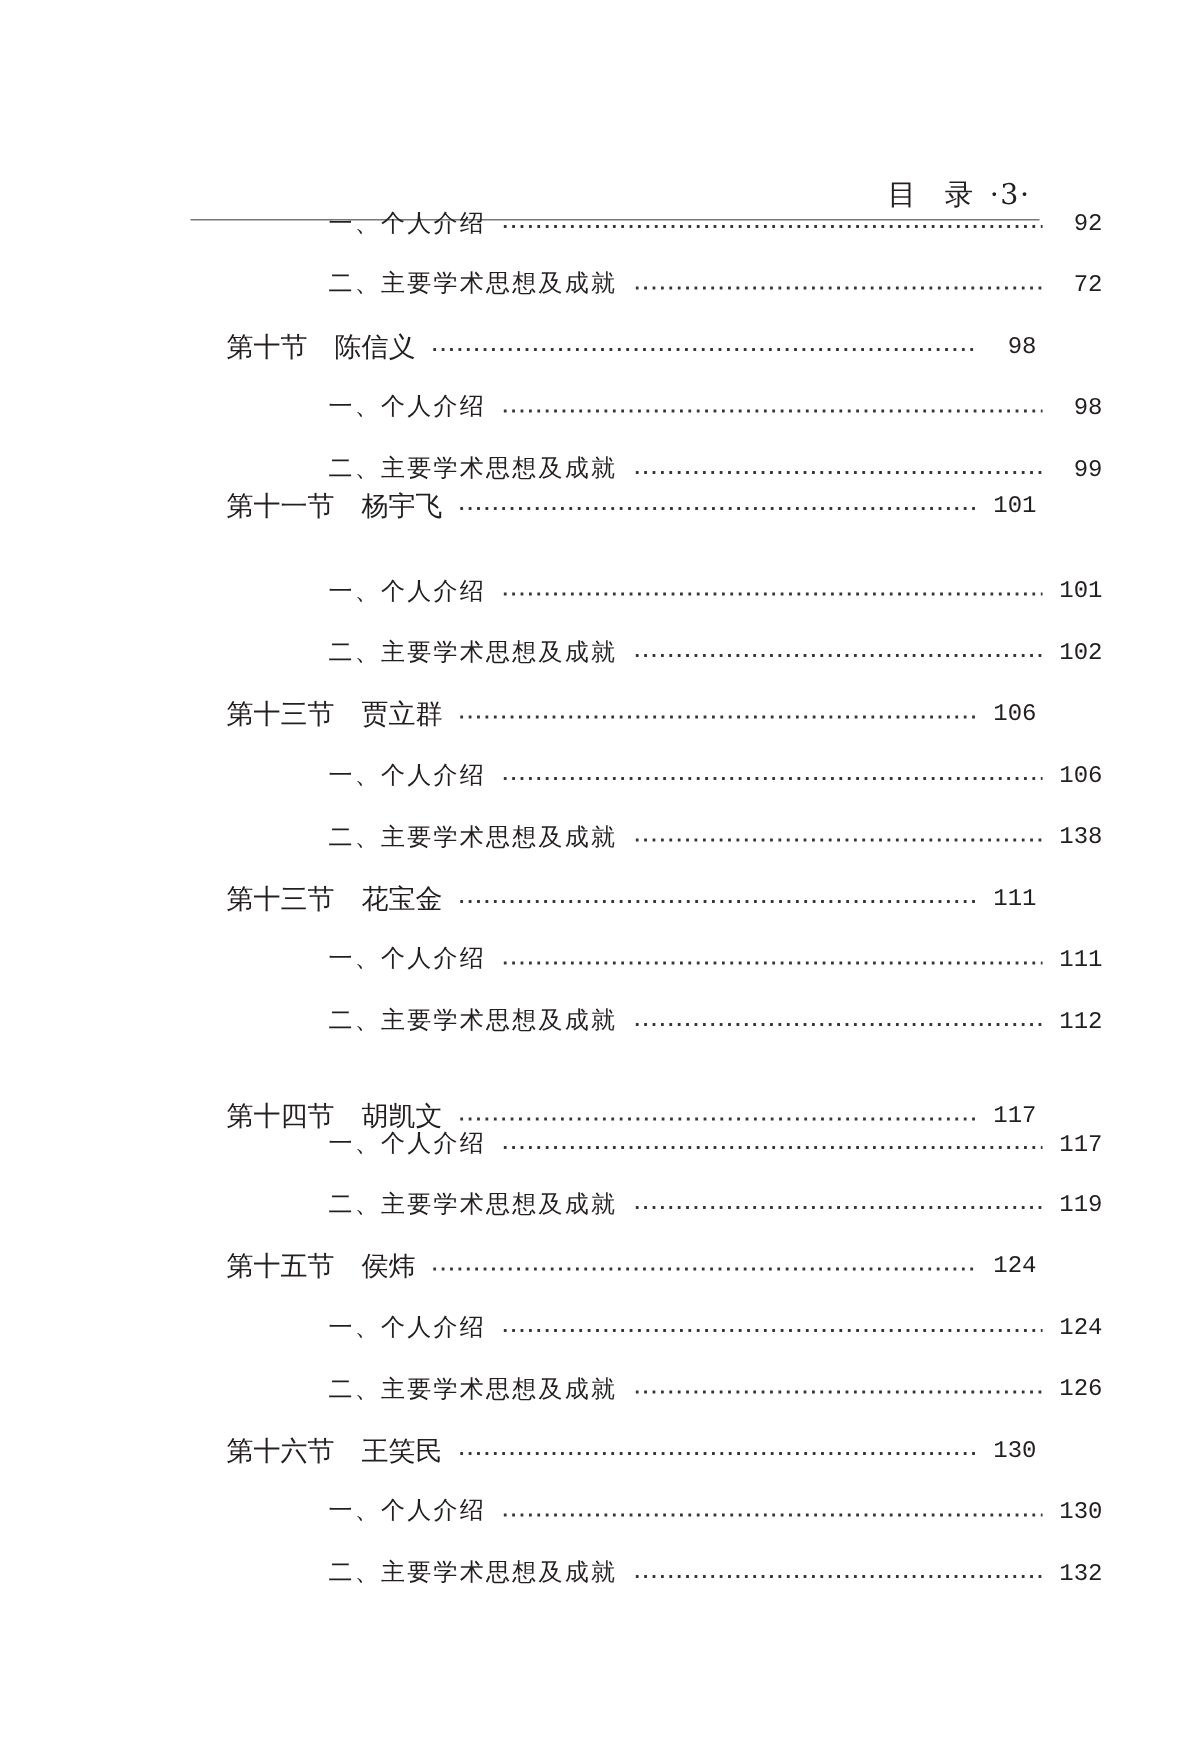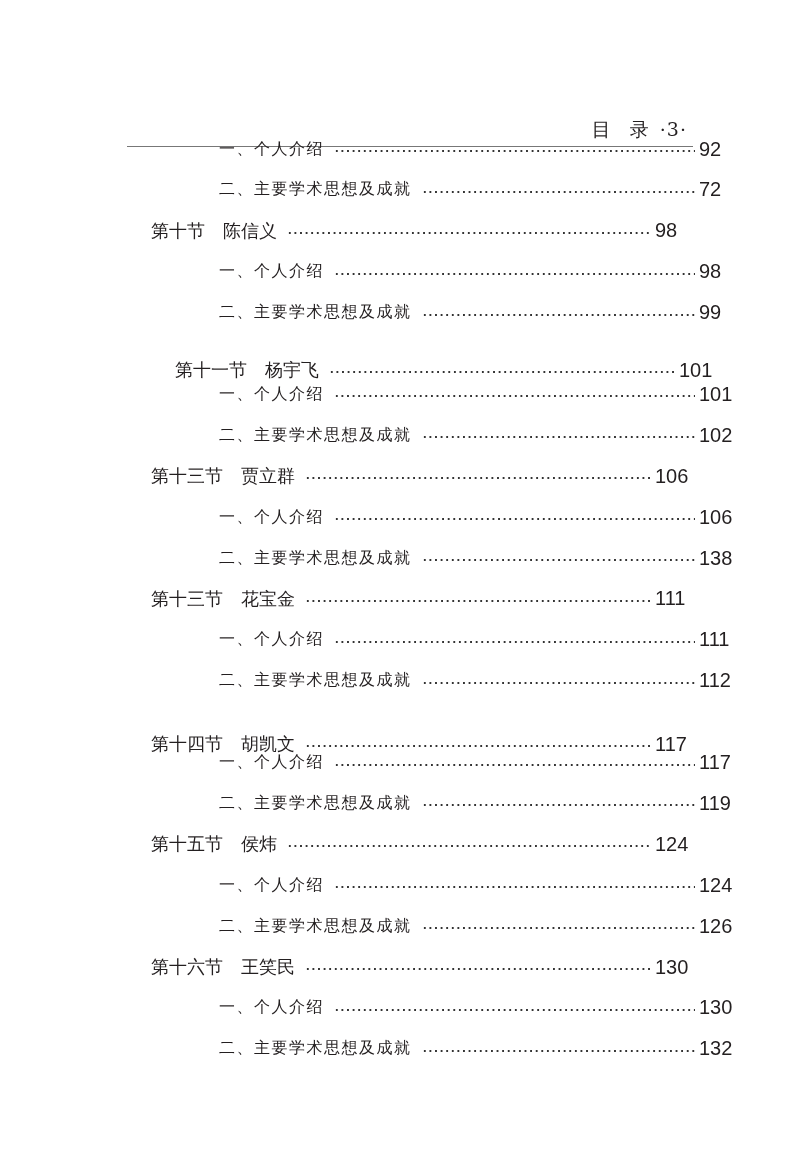--- a/index.html
+++ b/index.html
@@ -10,21 +10,21 @@
     .header-text { position: absolute; right: 6px; top: 2px; font-size: 19px; letter-spacing: 1px; white-space: nowrap; }
     .header-text .gap { display: inline-block; width: 18px; }
     .toc { position: absolute; left: 151px; top: 134px; width: 540px; }
     .row { position: absolute; left: 0; width: 540px; height: 30px; display: flex; align-items: center; }
     .row.sub { left: 24px; width: 516px; margin-left: 44px; }
     .title { white-space: nowrap; font-size: 18px; padding-right: 10px; }
     .row.sub .title { font-size: 16px; letter-spacing: 1.5px; }
     .leader { flex: 1; height: 2px; margin-top: 4px;
       background-image: radial-gradient(circle, #333 0.9px, transparent 1.1px);
       background-size: 5.6px 2px; background-repeat: repeat-x; background-position: left center; }
-    .page { width: 36px; text-align: left; font-family: Liberation Sans, sans-serif; font-size: 20px; padding-left: 4px; }
+    .page { width: 36px; text-align: right; font-family: Liberation Mono, monospace; font-size: 16px; padding-left: 4px; }
   </style>
 </head>
 <body>
 
 <div class="header">
   <div class="header-text">
     <span>目</span><span class="gap"></span><span>录</span><span class="gap" style="width:10px"></span><span>·3·</span>
   </div>
 </div>
 
@@ -47,21 +47,21 @@
     <div class="row sub" style="top: 122.7px;">
       <span class="title">一、个人介绍</span>
       <span class="leader"></span>
       <span class="page">98</span>
     </div>
     <div class="row sub" style="top: 163.6px;">
       <span class="title">二、主要学术思想及成就</span>
       <span class="leader"></span>
       <span class="page">99</span>
     </div>
-    <div class="row" style="top: 221px; margin-left: 24px;">
+    <div class="row" style="top: 188px;">
       <span class="title">第十一节　杨宇飞</span>
       <span class="leader"></span>
       <span class="page">101</span>
     </div>
     <div class="row sub" style="top: 245.4px;">
       <span class="title">一、个人介绍</span>
       <span class="leader"></span>
       <span class="page">101</span>
     </div>
     <div class="row sub" style="top: 286.3px;">

